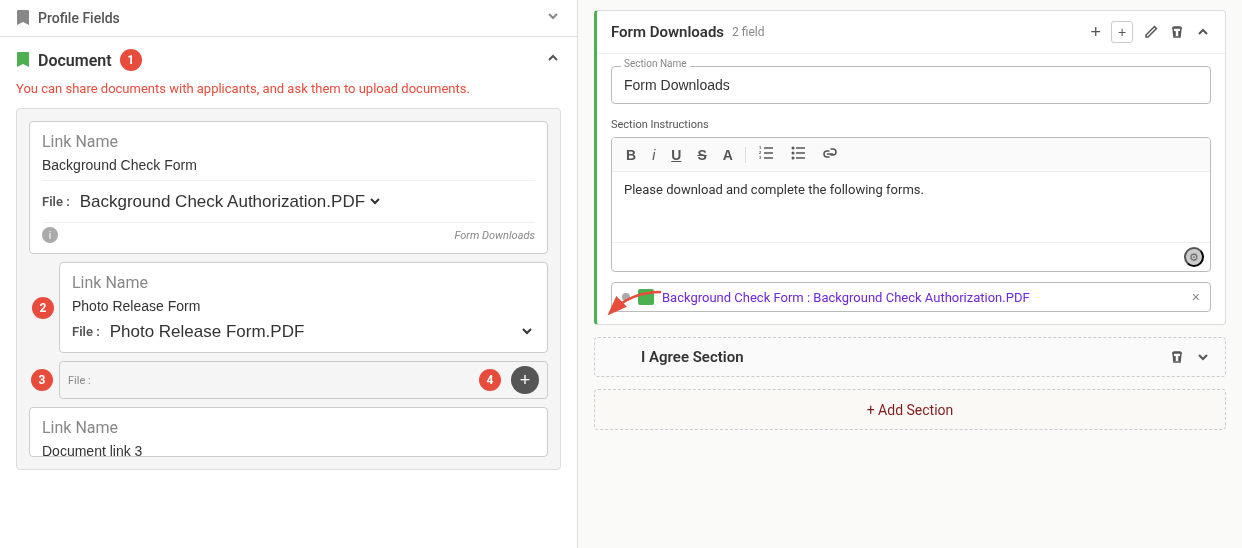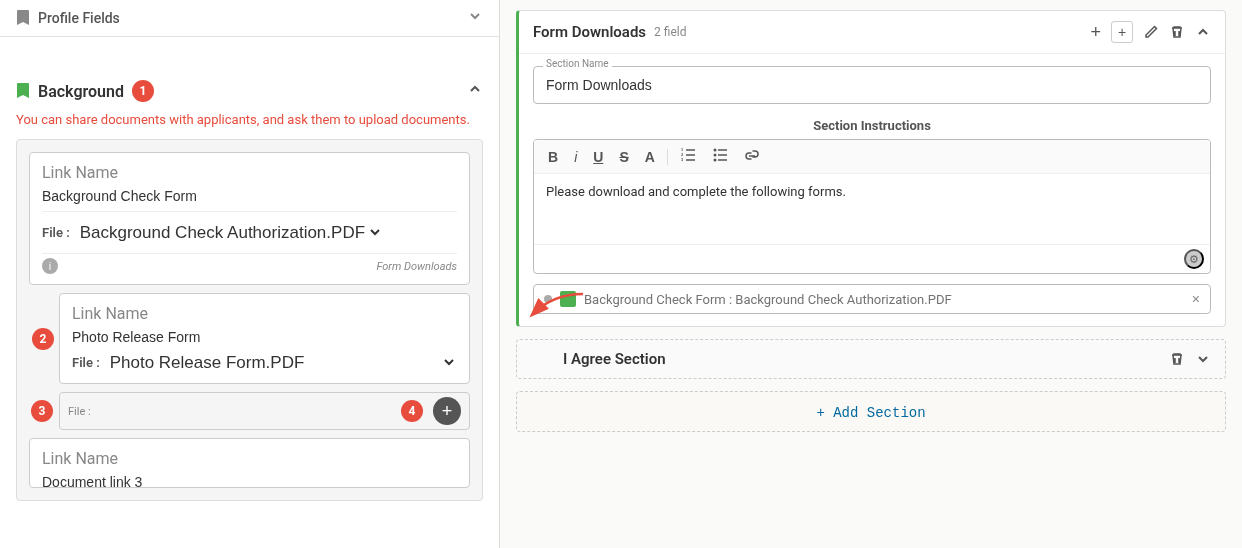--- a/index.html
+++ b/index.html
@@ -7,27 +7,26 @@
       font-family: -apple-system, BlinkMacSystemFont, 'Segoe UI', Roboto, sans-serif;
       background: #f0f0f0;
       width: 1242px;
       height: 548px;
       overflow: hidden;
       display: flex;
     }
 
     
     .left-panel {
-      width: 500px;
+      width: 578px;
       background: #fff;
       border-right: 1px solid #ddd;
       display: flex;
       flex-direction: column;
       overflow: hidden;
-      gap: 31px;
     }
 
     .profile-fields-bar {
       display: flex;
       align-items: center;
       justify-content: space-between;
       padding: 8px 16px;
       background: #fff;
       border-bottom: 1px solid #e0e0e0;
     }
@@ -325,25 +324,24 @@
       border-radius: 4px;
       padding: 10px 12px;
       font-size: 14px;
       color: #333;
       background: #fff;
       width: 100%;
       outline: none;
     }
 
     .instructions-label {
-      font-size: 13px;
+      font-size: 11px;
       color: #555;
       margin-bottom: 6px;
-      font-weight: 700;
-      text-align: center;
+      font-weight: 400;
     }
 
     .rich-text-box {
       border: 1px solid #bbb;
       border-radius: 4px;
       background: #fff;
       overflow: hidden;
     }
     .rich-text-toolbar {
       display: flex;
@@ -411,21 +409,21 @@
     }
     .df-green-square {
       width: 16px;
       height: 16px;
       background: #4caf50;
       border-radius: 2px;
     }
     .df-text {
       flex: 1;
       font-size: 13px;
-      color: #737373;
+      color: #6d28d9;
     }
     .df-close {
       background: none;
       border: none;
       cursor: pointer;
       color: #888;
       font-size: 14px;
     }
 
     
@@ -456,22 +454,21 @@
     .add-section-bar {
       border: 1px dashed #ccc;
       border-radius: 4px;
       background: #faf9f5;
       padding: 10px;
       text-align: center;
       cursor: pointer;
     }
     .add-section-text {
       font-size: 14px;
-      color: #0369a1;
-      font-family: Liberation Mono, monospace;
+      color: #7f1d1d;
     }
   </style>
 </head>
 <body>
 
 <div class="left-panel">
 
   <div class="profile-fields-bar">
     <div class="pf-left">
       <span class="bookmark-icon">
@@ -489,21 +486,21 @@
   </div>
 
   <div class="documents-section">
     <div class="section-header">
       <div class="section-header-left">
         <span class="green-bookmark">
           <svg viewBox="0 0 14 16" fill="none" width="14" height="16" xmlns="http://www.w3.org/2000/svg">
             <path d="M2 0h10a1 1 0 011 1v14l-6-3-6 3V1a1 1 0 011-1z" fill="#4caf50"></path>
           </svg>
         </span>
-        <span class="section-title">Background</span>
+        <span class="section-title">Document</span>
         <span class="badge-circle">1</span>
       </div>
       <span class="collapse-icon">
         <svg viewBox="0 0 16 16" fill="none" width="16" height="16" xmlns="http://www.w3.org/2000/svg">
           <polyline points="4,10 8,6 12,10" stroke="#555" stroke-width="2" fill="none"></polyline>
         </svg>
       </span>
     </div>
 
     <p class="info-text">You can share documents with applicants, and ask them to upload documents.</p>

